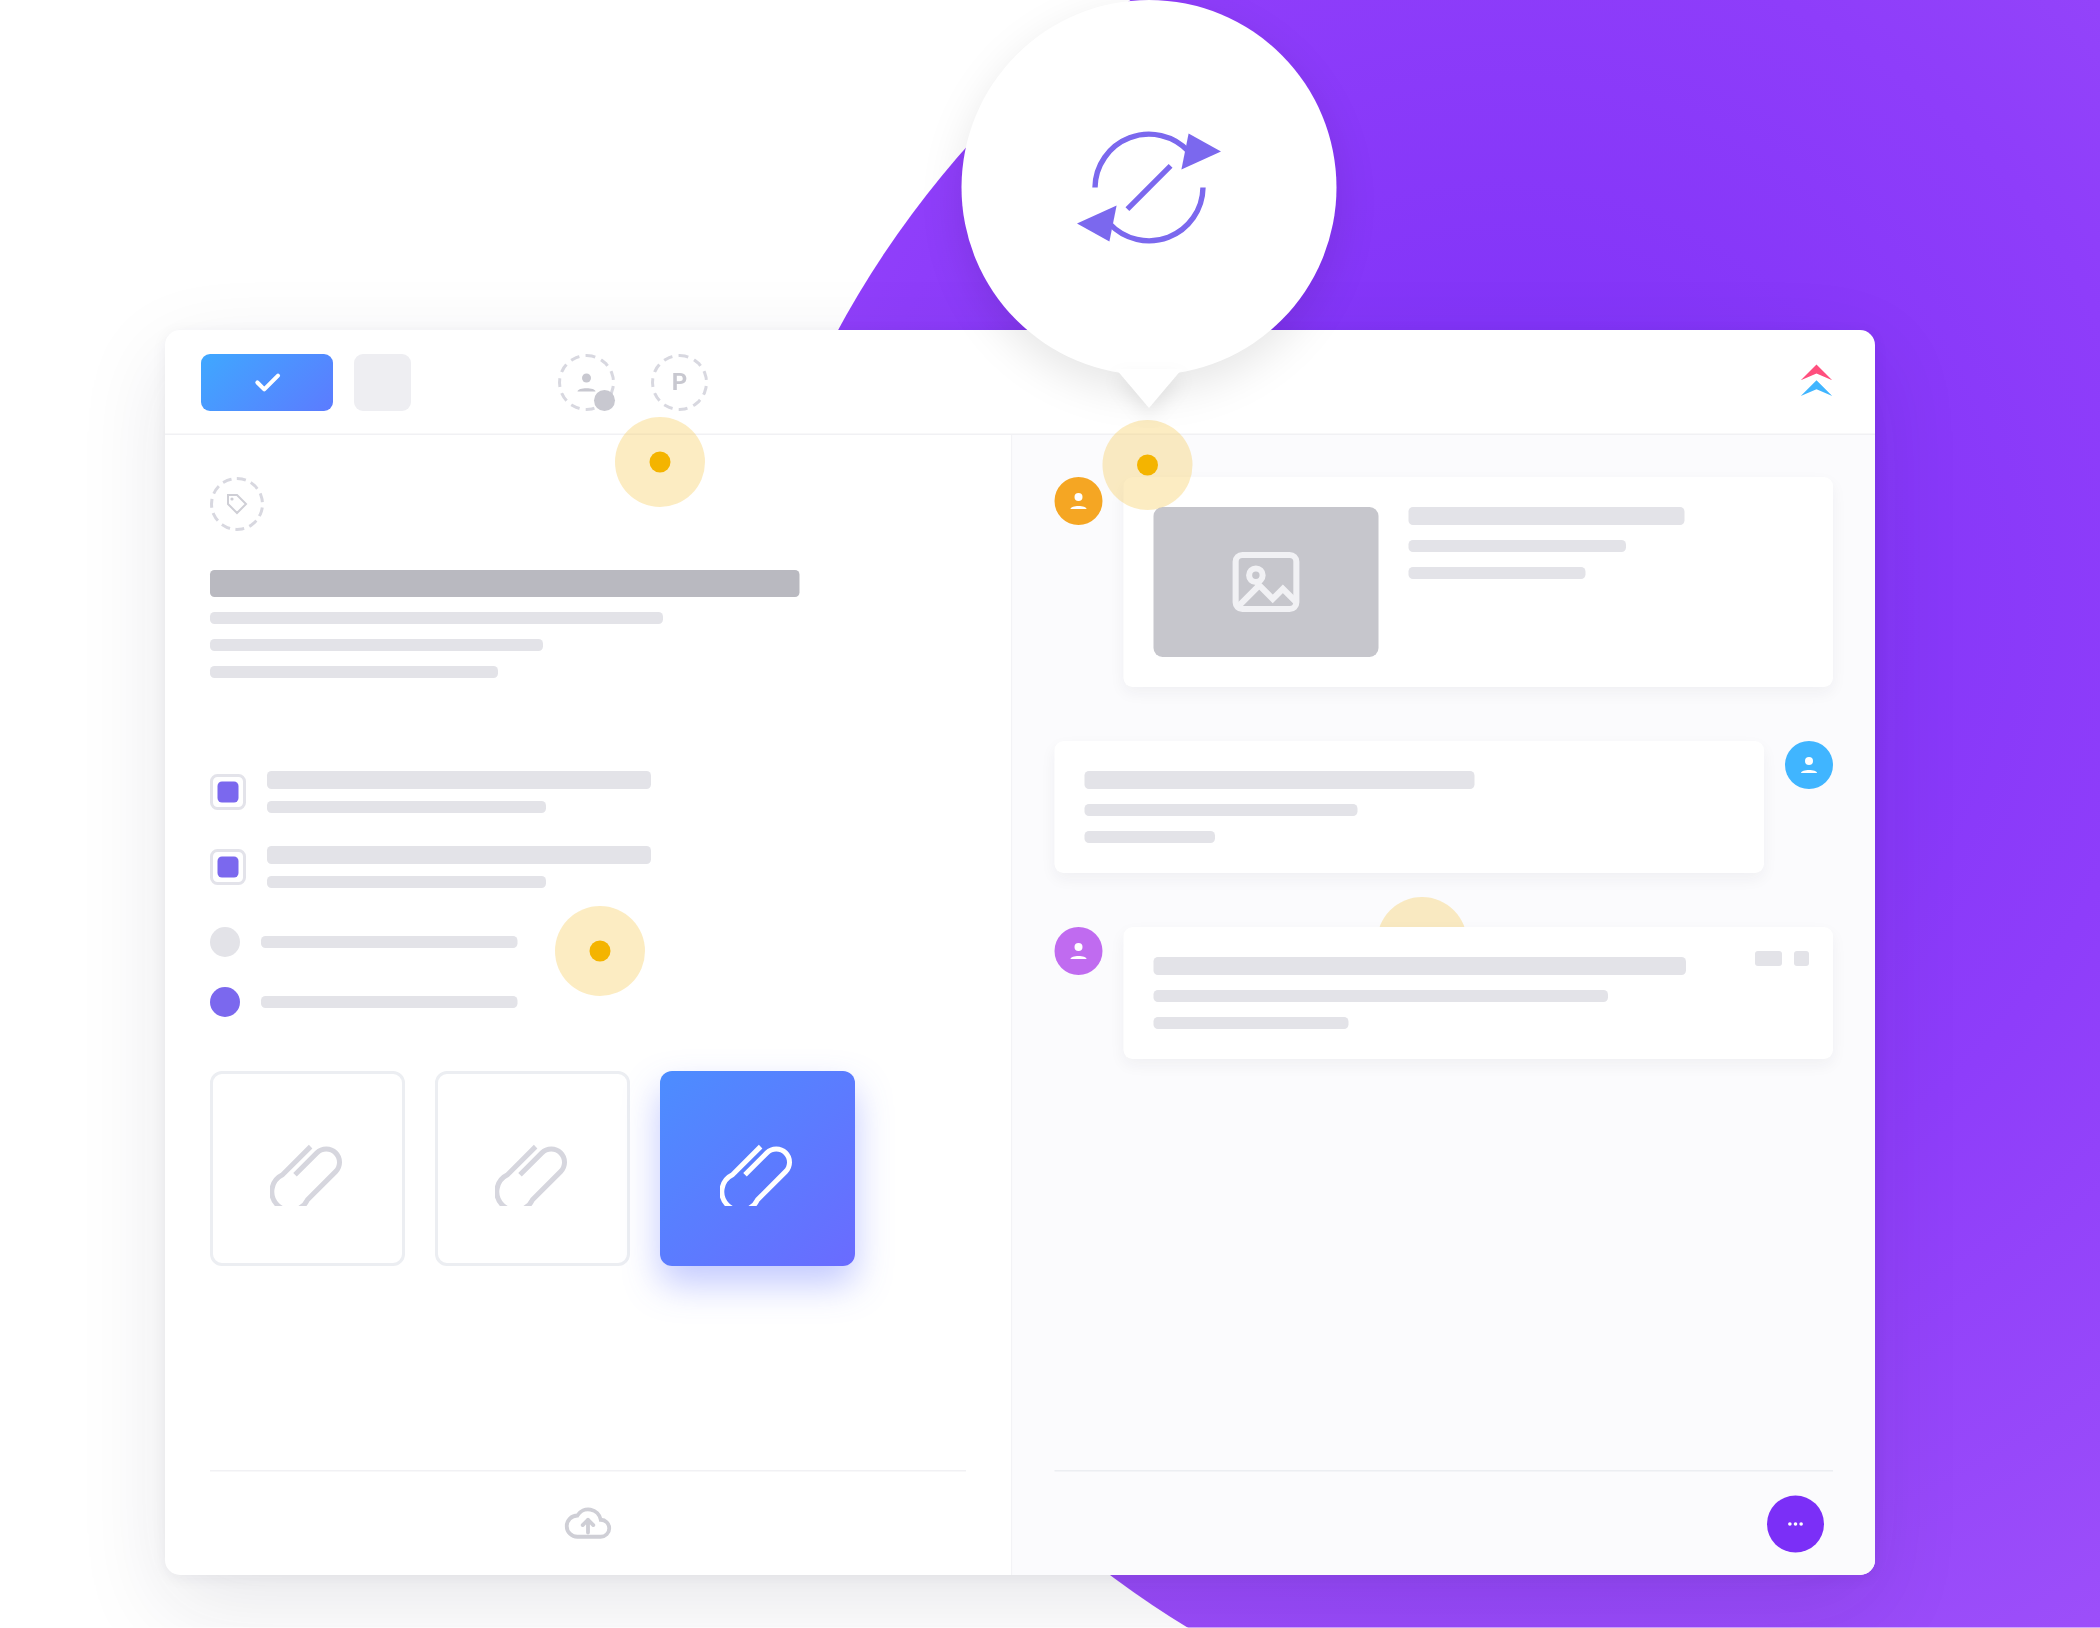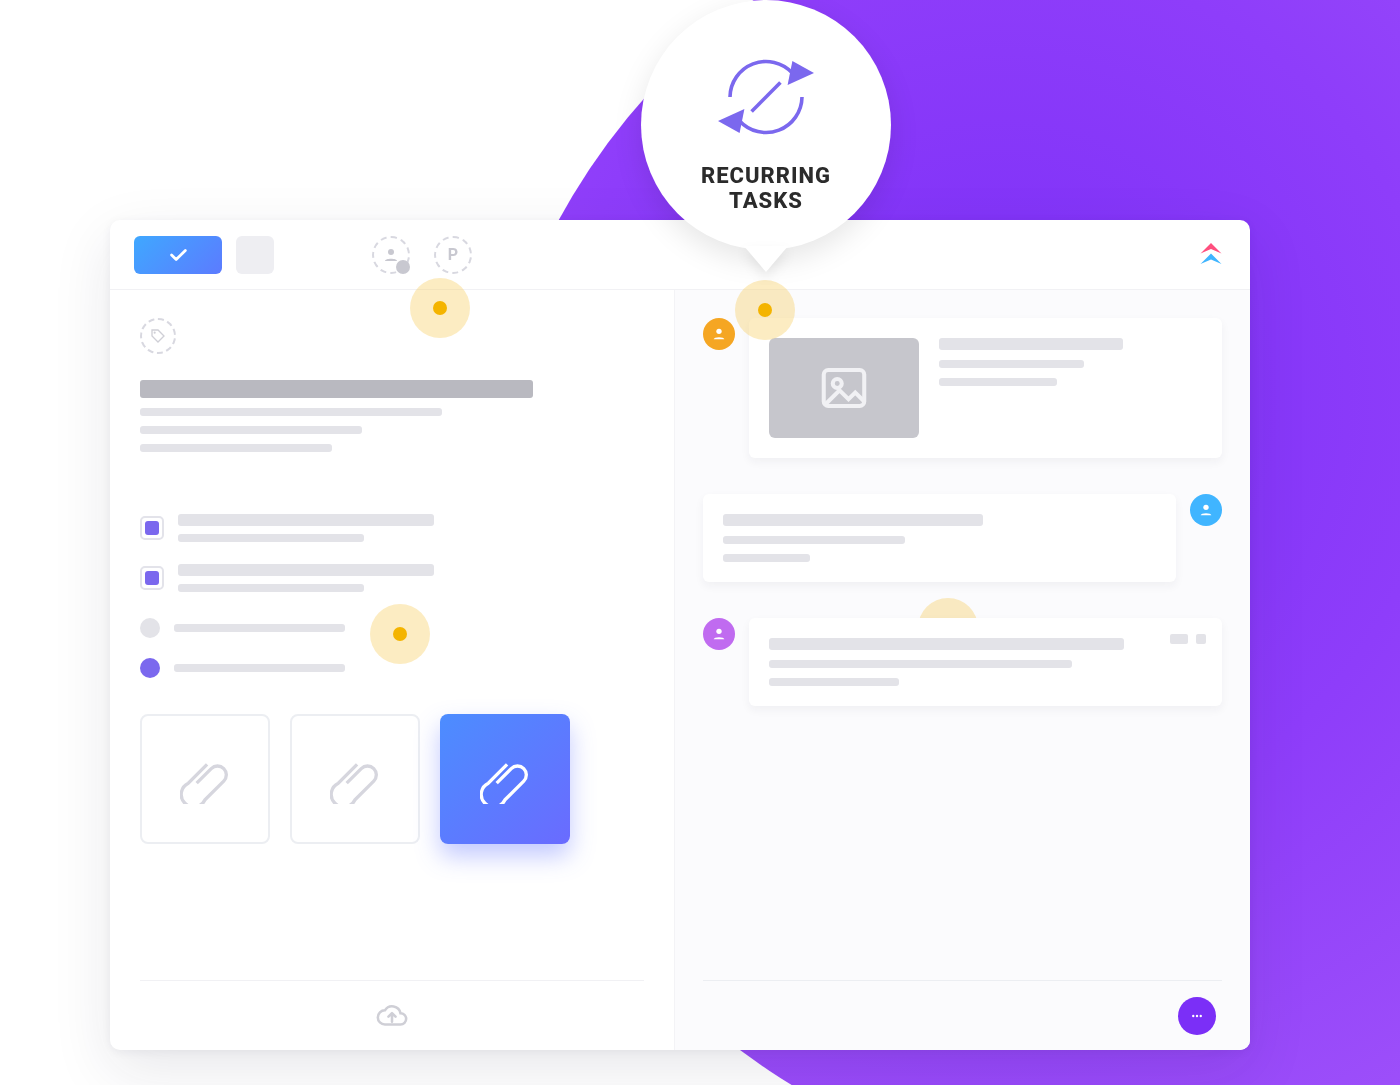--- a/index.html
+++ b/index.html
@@ -248,24 +248,20 @@
 <div class="hero-badge">
   <svg viewBox="0 0 100 100">
     <g fill="none" stroke="#7b68ee" stroke-width="3">
       <path d="M20 50a30 30 0 0 1 52-20"></path>
       <path d="M80 50a30 30 0 0 1-52 20"></path>
       <polygon points="72,20 90,30 68,40" fill="#7b68ee" stroke="none"></polygon>
       <polygon points="28,80 10,70 32,60" fill="#7b68ee" stroke="none"></polygon>
       <line x1="38" y1="62" x2="62" y2="38"></line>
     </g>
   </svg>
-  <div class="hero-title">
-    <span>RECURRING</span><br>
-    <span>TASKS</span>
-  </div>
   <div class="arrow"></div>
 </div>
 
 <div class="app-window">
 
   <div class="app-header">
     <div class="status-btn">
       <svg width="22" height="22" viewBox="0 0 24 24">
         <path d="M5 12l5 5L20 7" fill="none" stroke="#fff" stroke-width="3" stroke-linecap="round" stroke-linejoin="round"></path>
       </svg>

